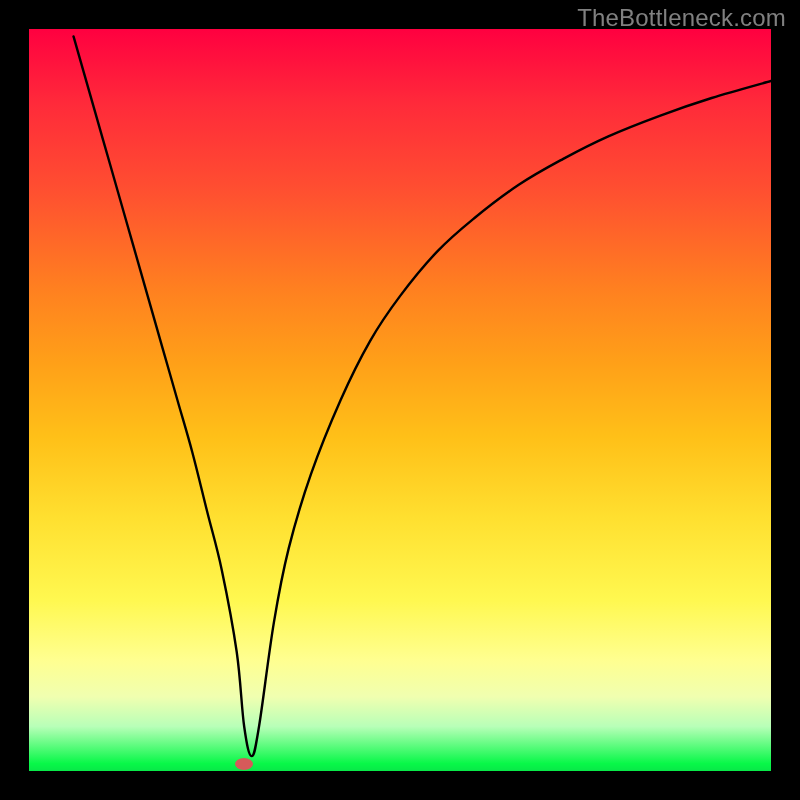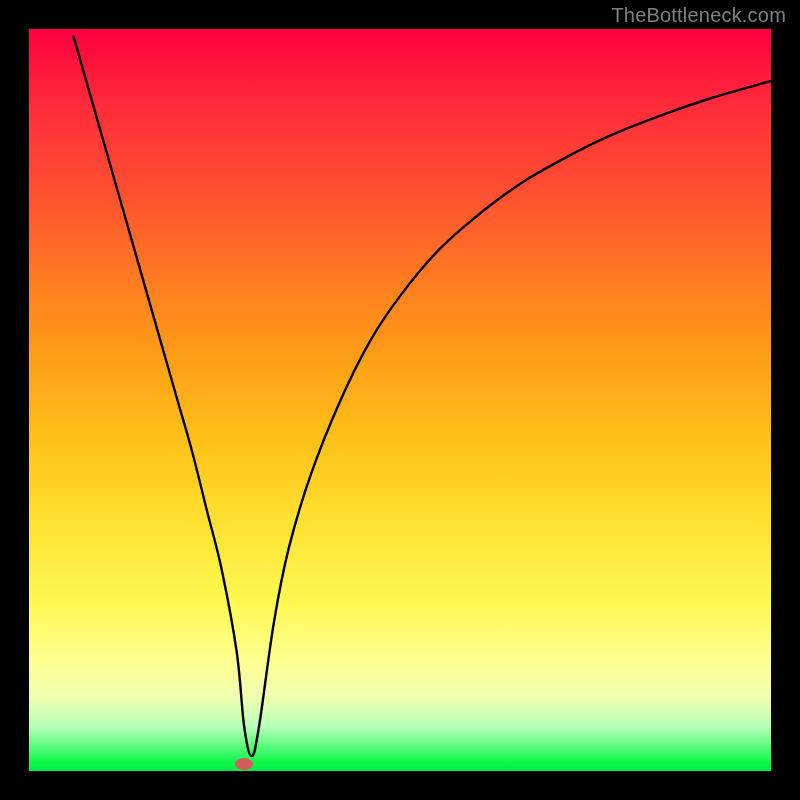--- a/index.html
+++ b/index.html
@@ -37,21 +37,21 @@
       #b8ffb8 94%,
       #08f848 99%,
       #08e848 100%
     );
   }
   .watermark {
     position: absolute;
     top: 4px;
     right: 14px;
     color: #808080;
-    font-size: 20px;
+    font-size: 24px;
     font-weight: 500;
     letter-spacing: 0.2px;
   }
   svg.curve {
     position: absolute;
     left: 0;
     top: 0;
     width: 742px;
     height: 742px;
   }

